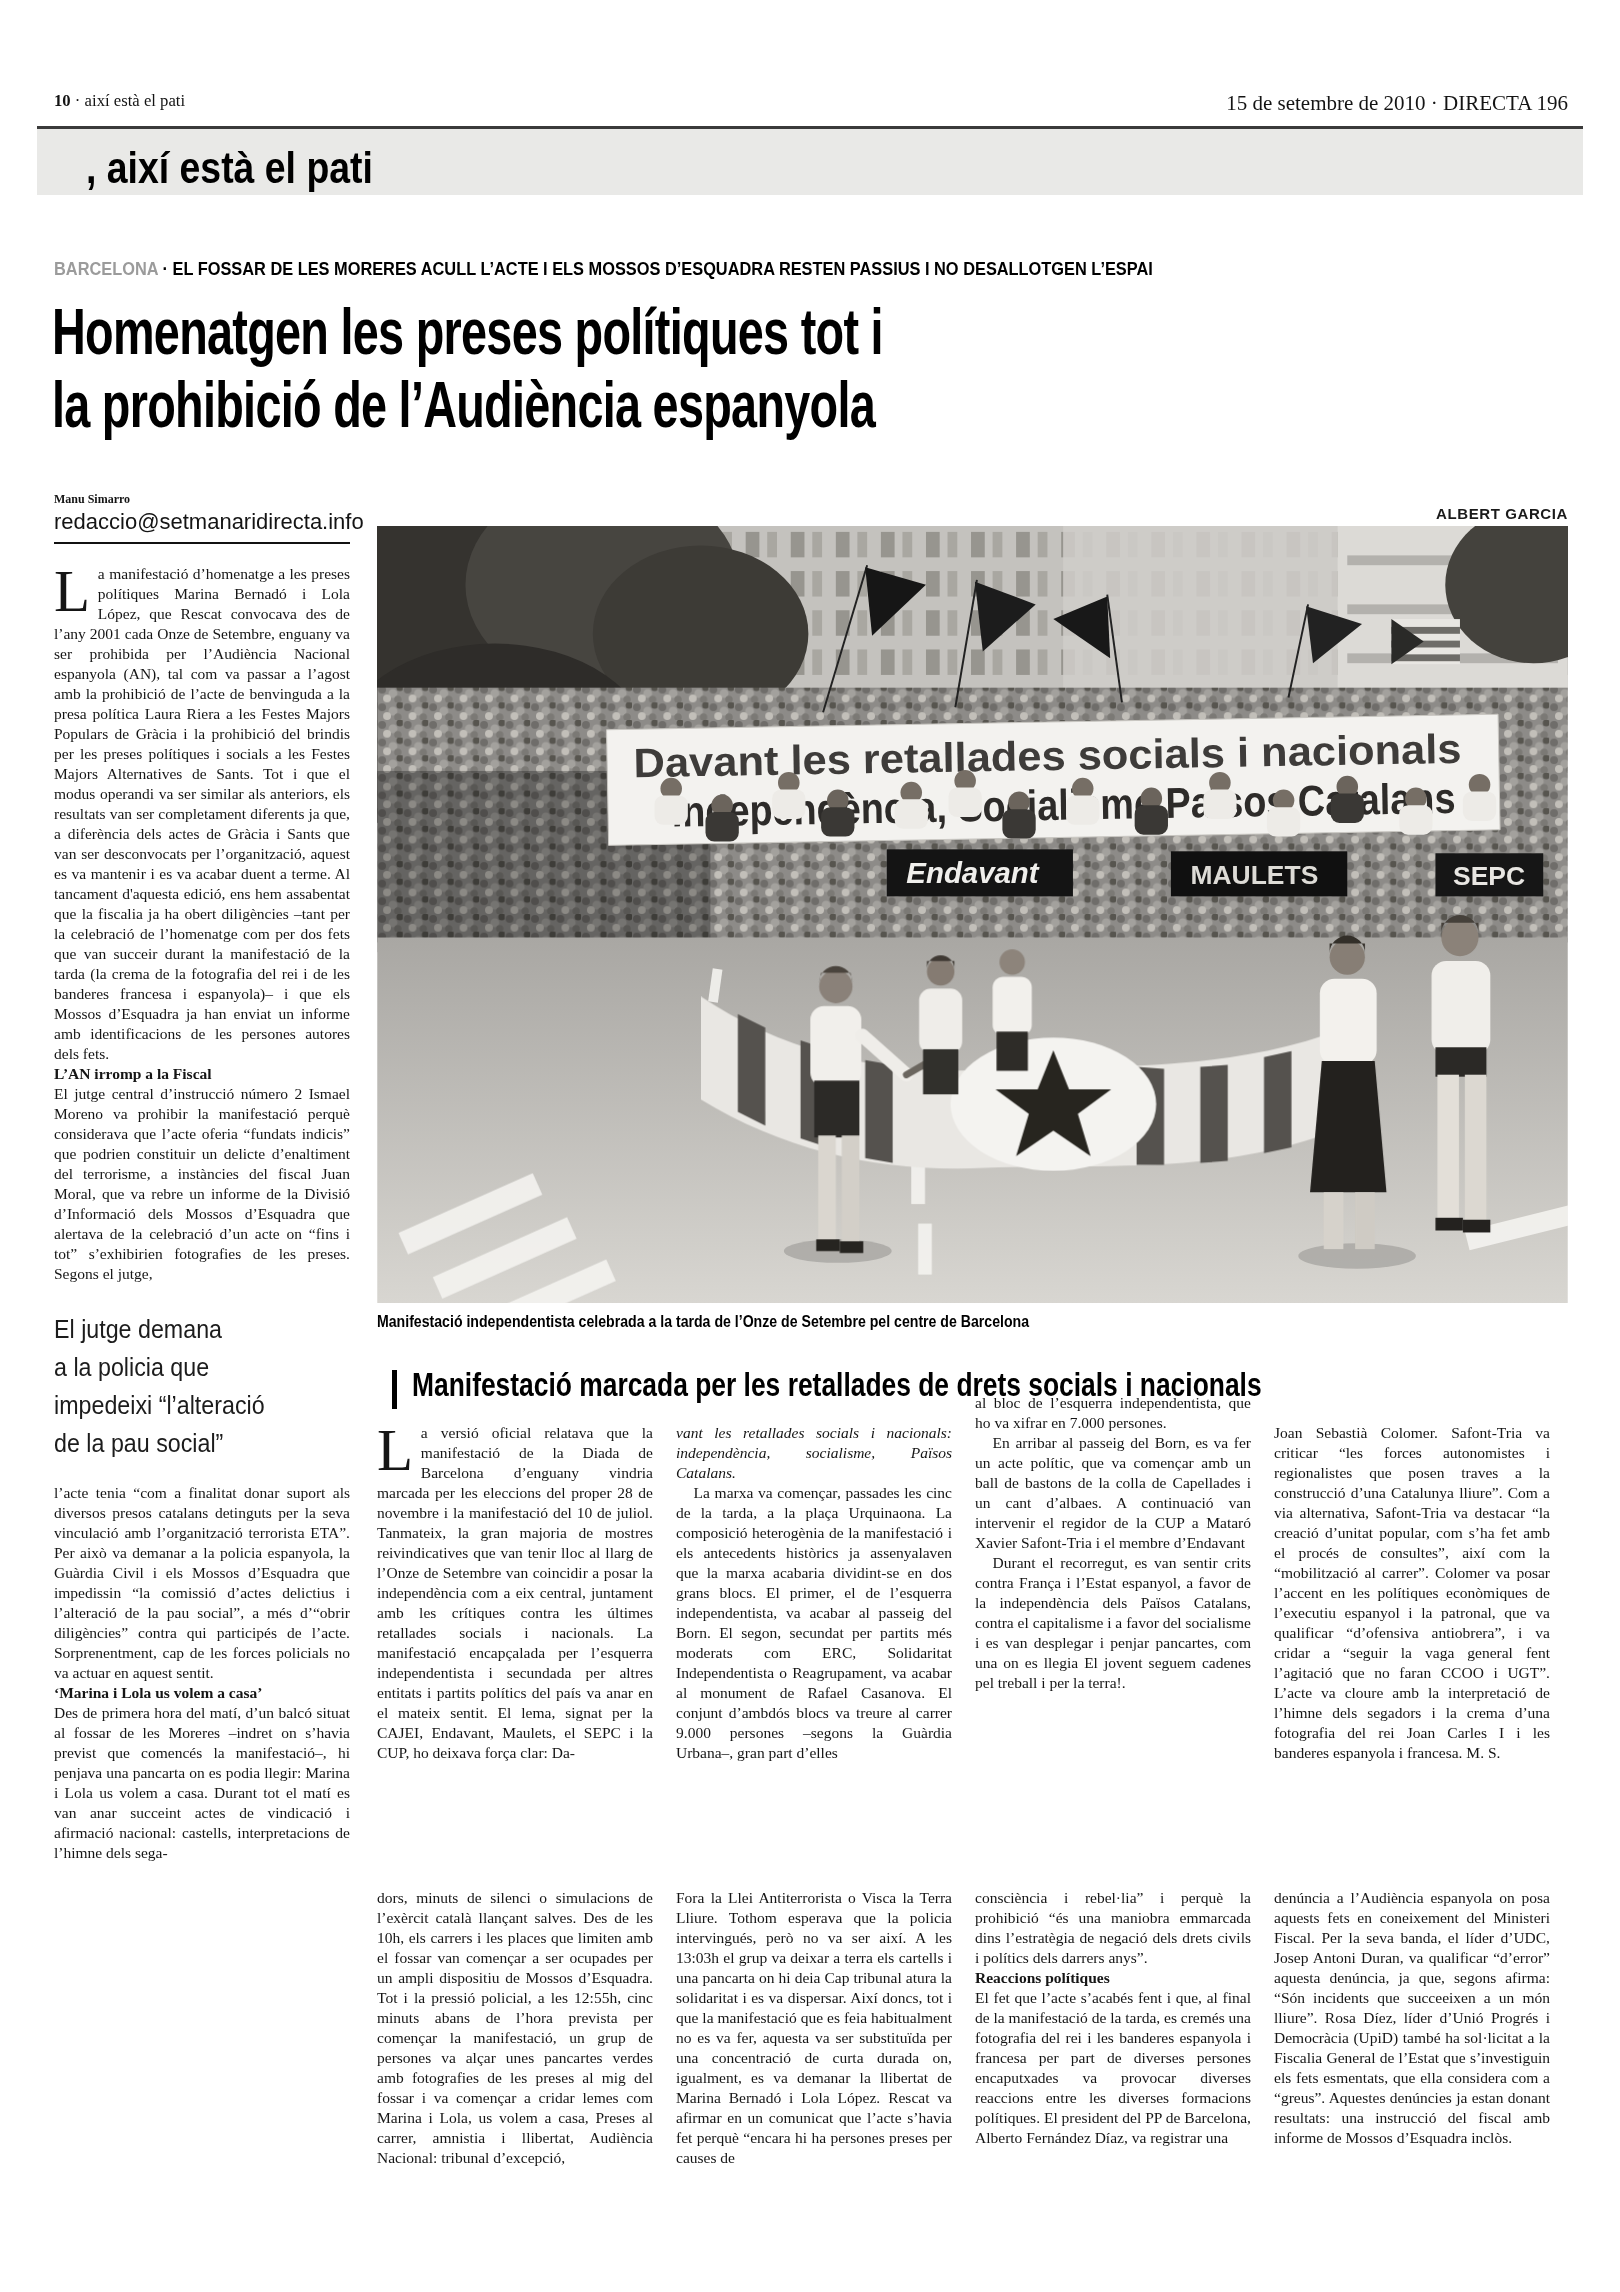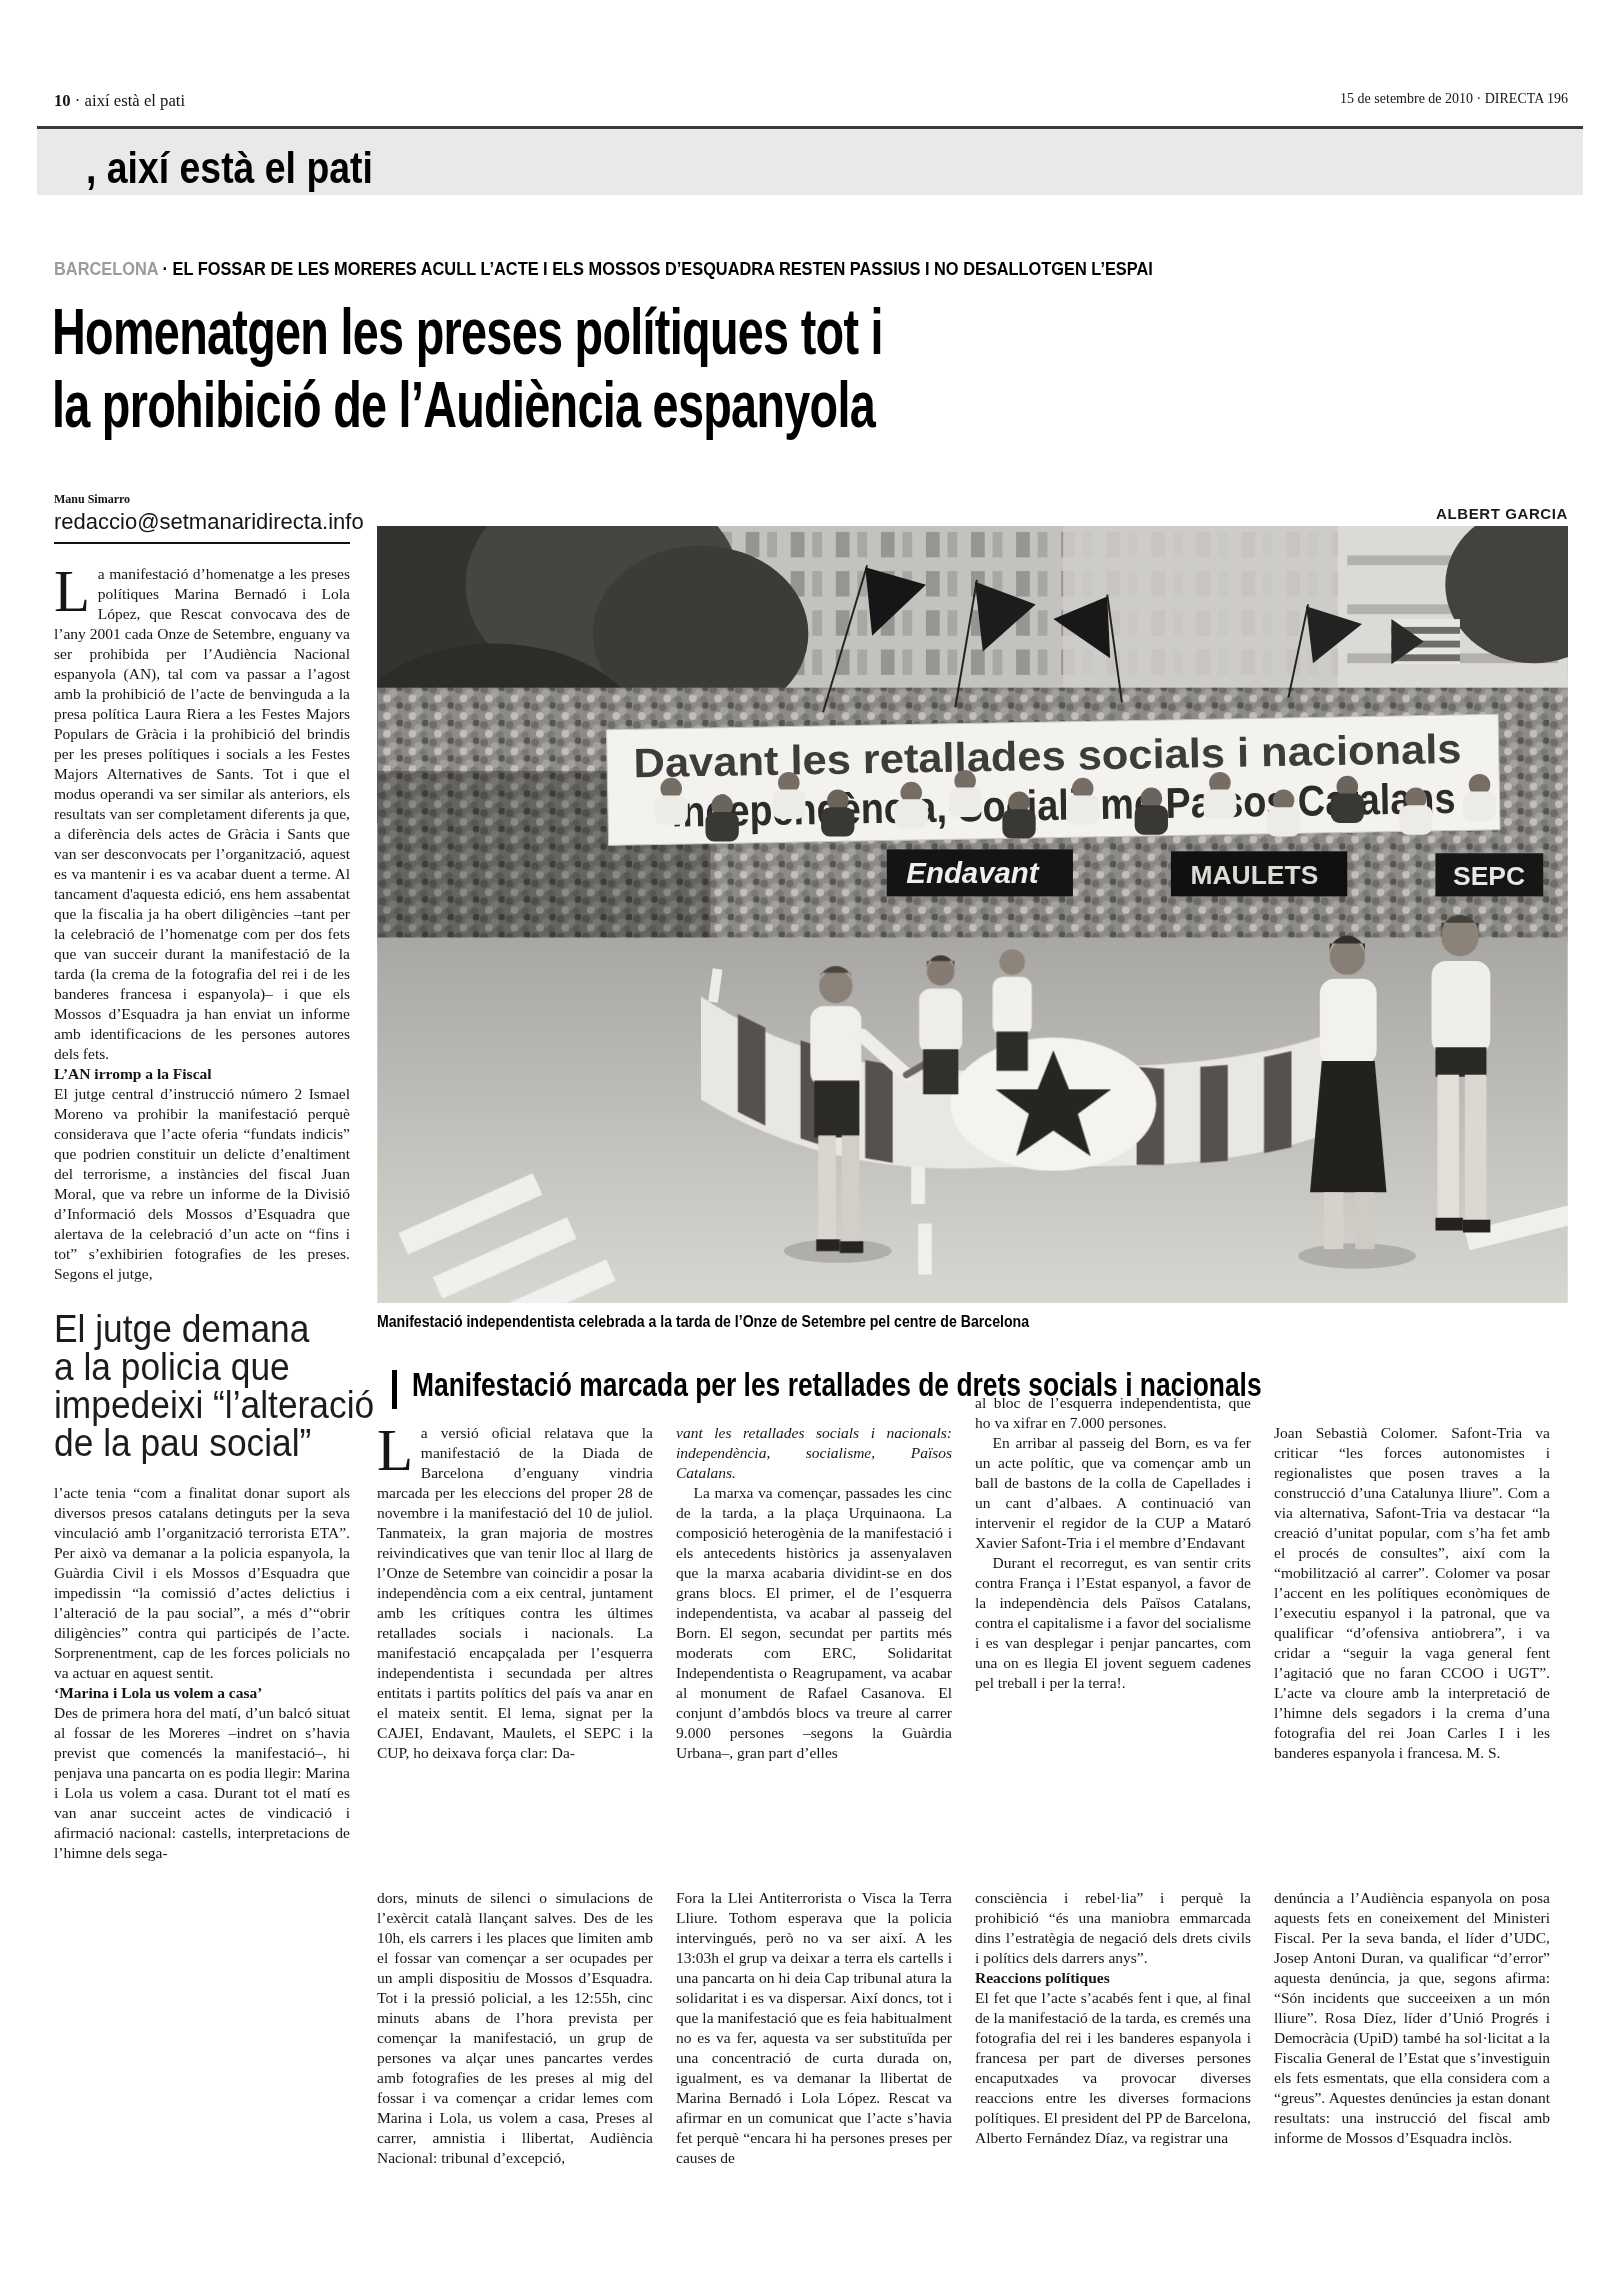--- a/index.html
+++ b/index.html
@@ -10,21 +10,21 @@
          text-align:justify;color:#151515;}
   .serif p{margin:0;}
   .subhead{font-weight:bold;margin-top:19.6px;}
   .cond{font-family:"Liberation Sans",sans-serif;font-weight:bold;white-space:nowrap;
         transform-origin:0 0;color:#000;}
   .dropcap{float:left;font-family:"Liberation Serif",serif;font-size:59px;line-height:47px;
            padding:3.9px 7.8px 0 0;font-weight:normal;}
   .rule-top{background:#3a3a3a;height:2.9px;}
   .band{background:#e9e9e7;}
   .kicker-gray{color:#9b9b9b;}
-  .pullquote{font-family:"Liberation Sans",sans-serif;font-weight:400;font-size:38px;
+  .pullquote{font-family:"Liberation Sans",sans-serif;font-weight:400;font-size:25px;
              line-height:38px;color:#1c1c1c;margin:25.5px 0 21.6px 0;}
   .pq-inner{transform:scaleX(.93);transform-origin:0 0;white-space:nowrap;}
   .byline-name{font-family:"Liberation Serif",serif;font-weight:bold;font-size:12px;line-height:22.5px;}
   .byline-email{font-family:Liberation Sans, sans-serif;font-size:22px;line-height:21.6px;}
   .byline-rule{width:296px;height:2px;background:#111;margin-top:9.8px;}
   .photocredit{font-family:"Liberation Sans",sans-serif;font-size:15px;font-weight:bold;
                letter-spacing:0.6px;color:#1a1a1a;}
   .col{width:276px;}
   .indent{text-indent:17.6px;}
   .ital{font-style:italic;}
@@ -33,21 +33,21 @@
 </head>
 <body>
 
 <div class="page">
 
   <div class="abs" style="left:54px;top:91px;font-size:16.7px;">
     <span style="font-weight:bold;">10</span>
     <span>·</span>
     <span>així està el pati</span>
   </div>
-  <div class="abs" style="right:52px;top:91px;font-size:14px;text-align:right;">15 de setembre de 2010  ·  DIRECTA 196</div>
+  <div class="abs" style="right:52px;top:91px;font-size:21px;text-align:right;">15 de setembre de 2010  ·  DIRECTA 196</div>
 
   <div class="abs rule-top" style="left:37px;top:126px;width:1546px;"></div>
   <div class="abs band" style="left:37px;top:129px;width:1546px;height:66px;"></div>
   <div class="abs cond" style="left:86px;top:143px;font-size:44px;transform:scaleX(.85);">, així està el pati</div>
 
   <div class="abs cond" style="left:54px;top:258px;font-size:18.6px;transform:scaleX(.88);">
     <span class="kicker-gray">BARCELONA</span>
     <span>·</span>
     <span>EL FOSSAR DE LES MORERES ACULL L’ACTE I ELS MOSSOS D’ESQUADRA RESTEN PASSIUS I NO DESALLOTGEN L’ESPAI</span>
   </div>

